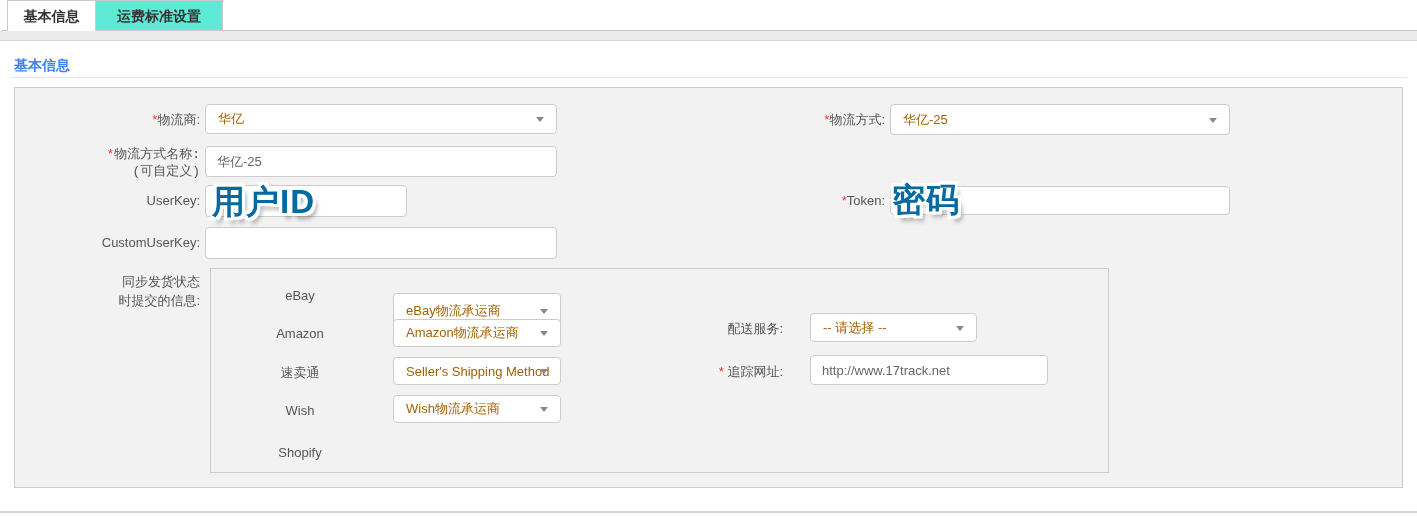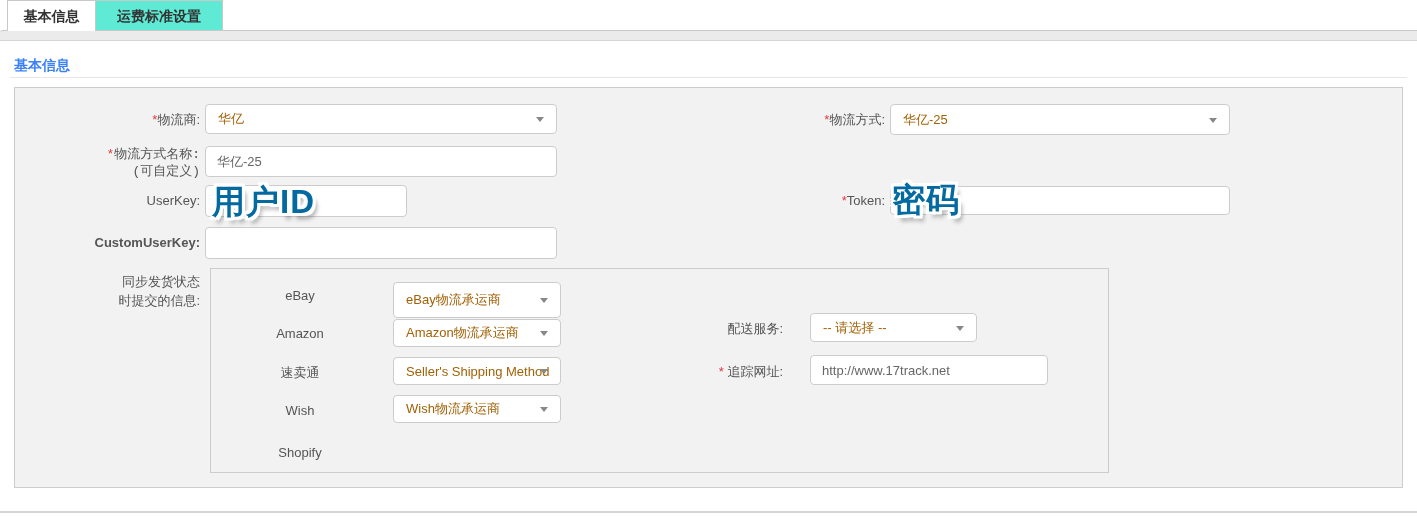--- a/index.html
+++ b/index.html
@@ -87,31 +87,31 @@
   <input class="input" style="left: 205px; top: 146px; width: 352px; height: 31px;" value="华亿-25">
 
   <div class="lbl" style="left:14px; width:186px; top:192px;">UserKey:</div>
   <input class="input" style="left: 205px; top: 185px; width: 202px; height: 32px;" value="">
   <div class="annotation" style="left:212px; top:180px;">用户ID</div>
 
   <div class="lbl" style="left:700px; width:185px; top:192px;"><span class="req">*</span><span>Token:</span></div>
   <input class="input" style="left: 890px; top: 186px; width: 340px; height: 29px;" value="">
   <div class="annotation" style="left:892px; top:178px;">密码</div>
 
-  <div class="lbl" style="left:14px; width:186px; top:234px;font-weight:bold;">CustomUserKey:</div>
+  <div class="lbl" style="left:14px; width:186px; top:234px;">CustomUserKey:</div>
   <input class="input" style="left: 205px; top: 227px; width: 352px; height: 32px;" value="">
 
   <div class="lbl" style="left:14px; width:186px; top:272px; line-height:19px;">
     <div>同步发货状态</div>
     <div>时提交的信息:</div>
   </div>
   <div class="syncbox"></div>
 
   <div class="pname" style="top:288px;">eBay</div>
-  <div class="select" style="left:393px; top:282px; width:168px; height:36px;">
+  <div class="select" style="left:393px; top:293px; width:168px; height:36px;">
     <span class="val">eBay物流承运商</span>
     <span class="arrow"></span>
   </div>
 
   <div class="pname" style="top:326px;">Amazon</div>
   <div class="select" style="left:393px; top:319px; width:168px; height:28px;">
     <span class="val">Amazon物流承运商</span>
     <span class="arrow"></span>
   </div>
 

